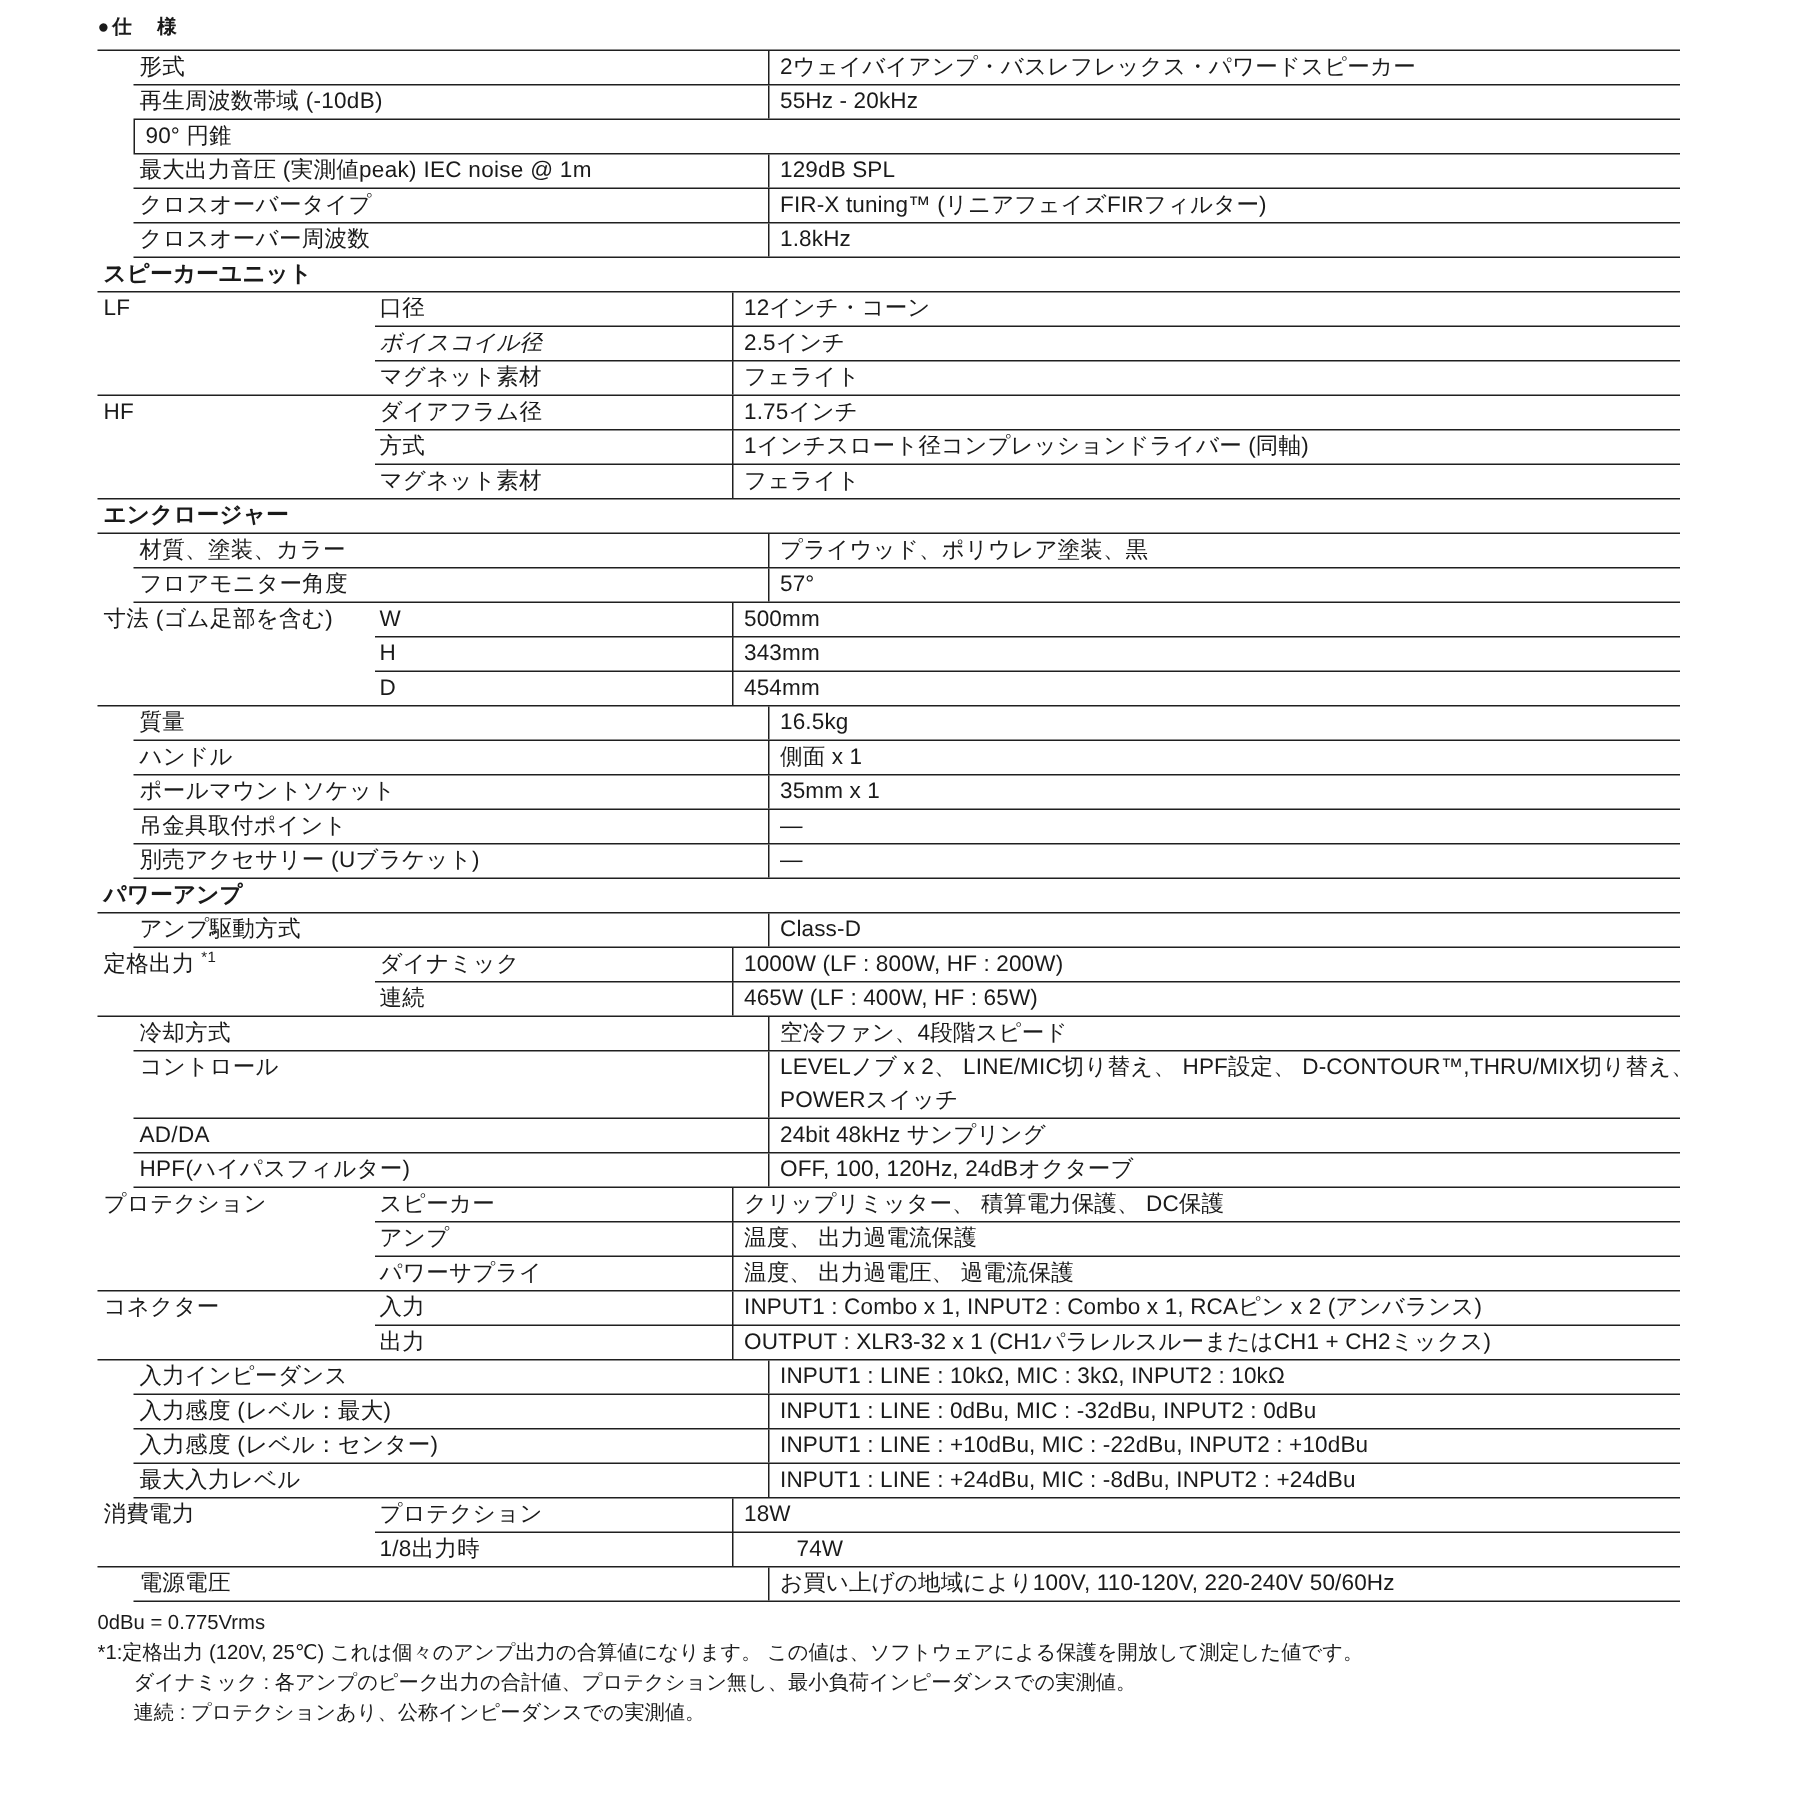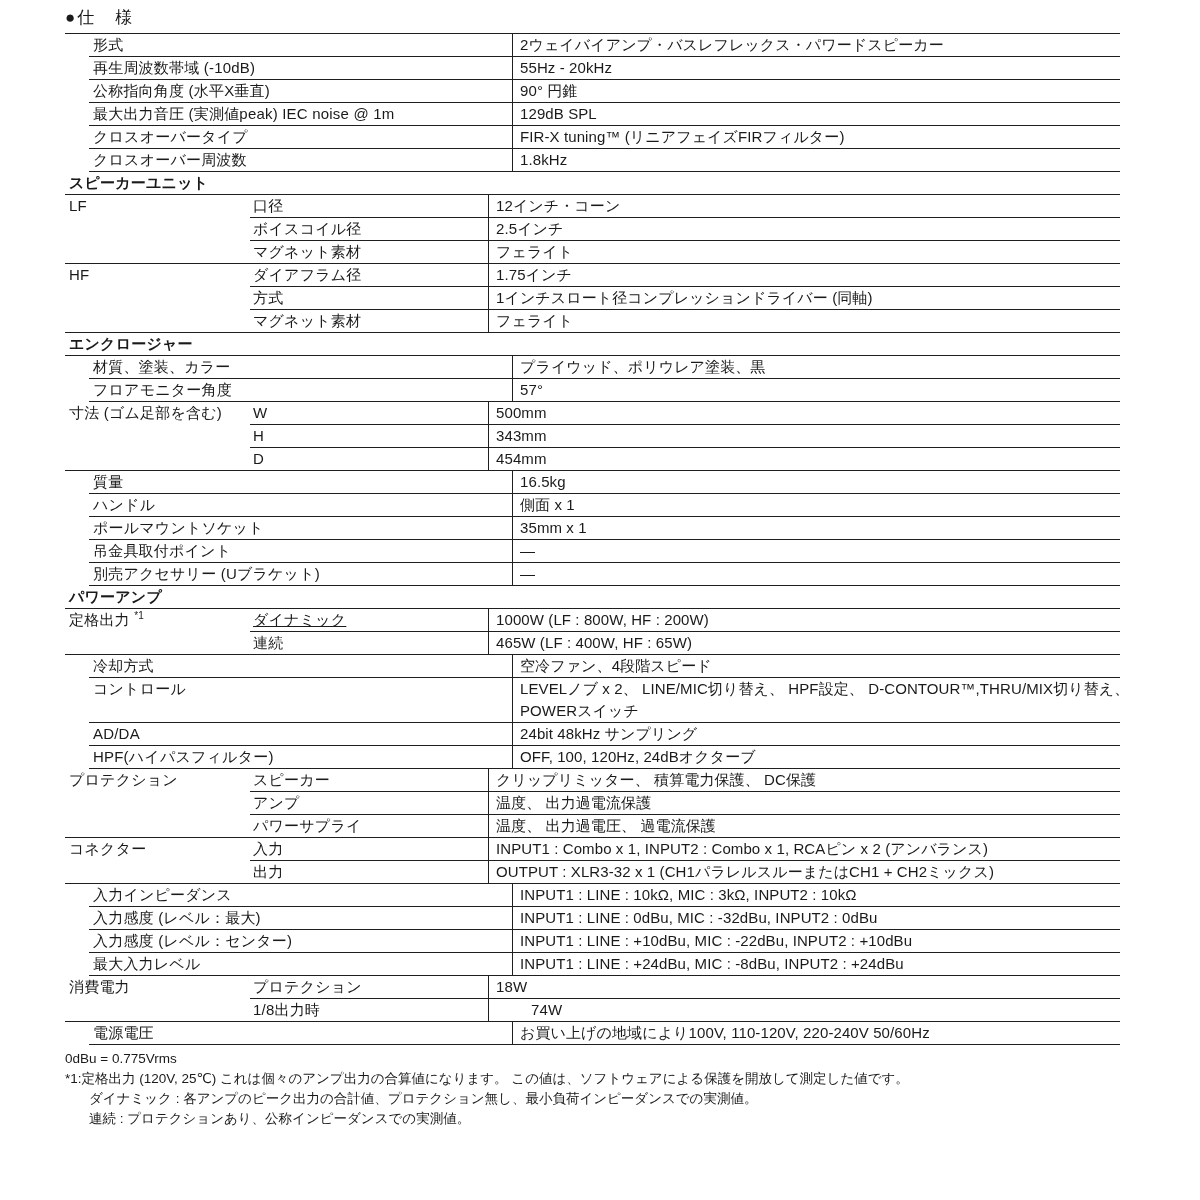--- a/index.html
+++ b/index.html
@@ -17,22 +17,22 @@
   * { box-sizing: border-box; }
 
   .page {
     position: relative;
     width: 1200px;
     height: 1200px;
     padding: 8px 0 0 65px;
   }
 
   .doc-title {
-    font-size: 17px;
-    font-weight: normal;
+    font-size: 13px;
+    font-weight: bold;
     line-height: 20px;
     margin: 0 0 5px 0;
     letter-spacing: 2px;
   }
 
   .spec-table {
     width: 1055px;
     border-top: 1.5px solid #1f1f1f;
     font-size: 15px;
   }
@@ -94,41 +94,40 @@
   <div class="spec-table">
       <div class="row">
         <div class="cell lbl">形式</div>
         <div class="cell val">2ウェイバイアンプ・バスレフレックス・パワードスピーカー</div>
       </div>
       <div class="row">
         <div class="cell lbl">再生周波数帯域 (-10dB)</div>
         <div class="cell val">55Hz - 20kHz</div>
       </div>
       <div class="row">
-        <div class="cell lbl">公称指向角度 (水平X垂直)</div>
         <div class="cell val">90° 円錐</div>
       </div>
       <div class="row">
         <div class="cell lbl">最大出力音圧 (実測値peak) IEC noise @ 1m</div>
         <div class="cell val">129dB SPL</div>
       </div>
       <div class="row">
         <div class="cell lbl">クロスオーバータイプ</div>
         <div class="cell val">FIR-X tuning™ (リニアフェイズFIRフィルター)</div>
       </div>
       <div class="row">
         <div class="cell lbl">クロスオーバー周波数</div>
         <div class="cell val">1.8kHz</div>
       </div>
       <div class="sec-row">スピーカーユニット</div>
       <div class="grp">
         <div class="cell lbl" style="grid-area: 1 / 1 / span 3;">LF</div>
         <div class="cell sub mid" style="grid-area: 1 / 2;">口径</div>
         <div class="cell val mid" style="grid-area: 1 / 3;">12インチ・コーン</div>
-        <div class="cell sub mid" style="grid-area: 2 / 2;">ボイスコイル径</div>
+        <div class="cell sub mid" style="grid-area: 2 / 2; font-style: italic;">ボイスコイル径</div>
         <div class="cell val mid" style="grid-area: 2 / 3;">2.5インチ</div>
         <div class="cell sub" style="grid-area: 3 / 2;">マグネット素材</div>
         <div class="cell val" style="grid-area: 3 / 3;">フェライト</div>
       </div>
       <div class="grp">
         <div class="cell lbl" style="grid-area: 1 / 1 / span 3;">HF</div>
         <div class="cell sub mid" style="grid-area: 1 / 2;">ダイアフラム径</div>
         <div class="cell val mid" style="grid-area: 1 / 3;">1.75インチ</div>
         <div class="cell sub mid" style="grid-area: 2 / 2;">方式</div>
         <div class="cell val mid" style="grid-area: 2 / 3;">1インチスロート径コンプレッションドライバー (同軸)</div>
@@ -167,23 +166,27 @@
       </div>
       <div class="row">
         <div class="cell lbl">吊金具取付ポイント</div>
         <div class="cell val">—</div>
       </div>
       <div class="row">
         <div class="cell lbl">別売アクセサリー (Uブラケット)</div>
         <div class="cell val">—</div>
       </div>
       <div class="sec-row">パワーアンプ</div>
+      <div class="row">
+        <div class="cell lbl">アンプ駆動方式</div>
+        <div class="cell val">Class-D</div>
+      </div>
       <div class="grp">
         <div class="cell lbl" style="grid-area: 1 / 1 / span 2;">定格出力 <sup>*1</sup></div>
-        <div class="cell sub mid" style="grid-area: 1 / 2; text-decoration: underline;">ダイナミック</div>
+        <div class="cell sub mid" style="grid-area: 1 / 2;">ダイナミック</div>
         <div class="cell val mid" style="grid-area: 1 / 3;">1000W (LF : 800W, HF : 200W)</div>
         <div class="cell sub" style="grid-area: 2 / 2;">連続</div>
         <div class="cell val" style="grid-area: 2 / 3;">465W (LF : 400W, HF : 65W)</div>
       </div>
       <div class="row">
         <div class="cell lbl">冷却方式</div>
         <div class="cell val">空冷ファン、4段階スピード</div>
       </div>
       <div class="row">
         <div class="cell lbl">コントロール</div>

